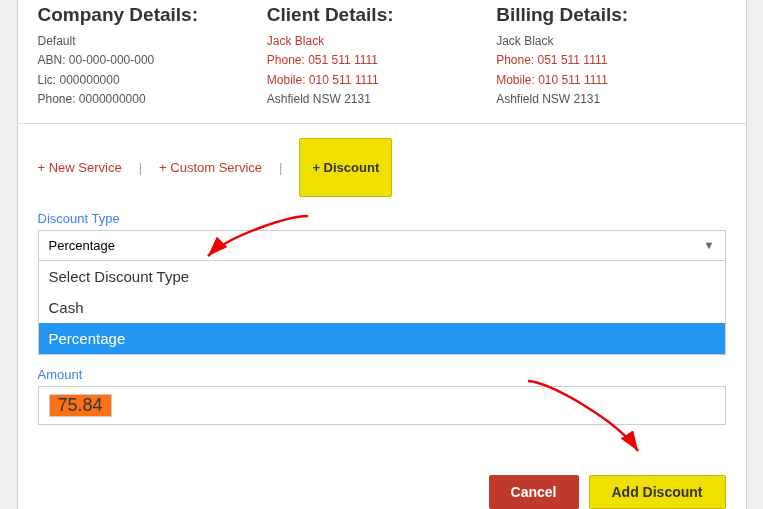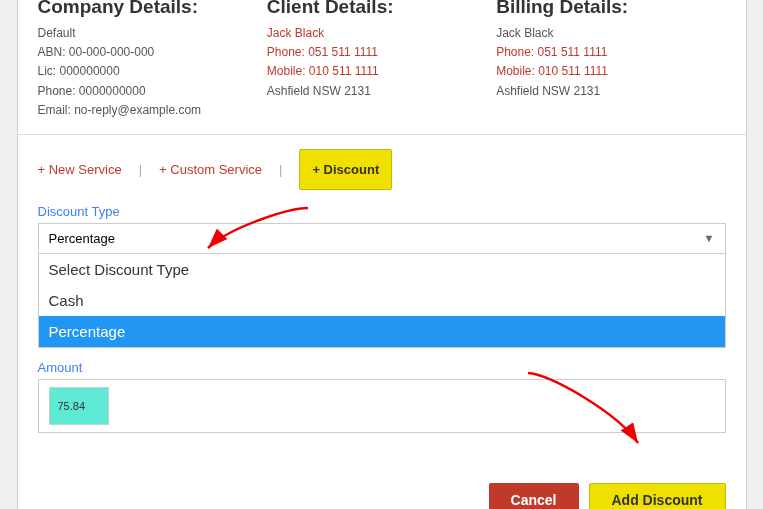--- a/index.html
+++ b/index.html
@@ -66,21 +66,21 @@
       cursor: pointer;
     }
     .separator {
       color: #aaa;
       margin: 0 10px;
     }
     .btn-discount-highlight {
       background: #f0e000;
       color: #333;
       border: 1px solid #c8b800;
-      padding: 12px 12px;
+      padding: 21px 12px;
       font-size: 13px;
       font-weight: bold;
       cursor: pointer;
       border-radius: 2px;
     }
     .form-group {
       margin-bottom: 12px;
       position: relative;
     }
     .form-label {
@@ -112,24 +112,24 @@
       font-size: 15px;
       color: #333;
       cursor: pointer;
     }
     .dropdown-item.selected {
       background: #2196f3;
       color: #fff;
     }
     .amount-value {
       display: inline-block;
-      background: #5eead4;
+      background: #f97316;
       border: 1px solid #ccc;
-      padding: 12px 8px;
-      font-size: 11px;
+      padding: 0 8px;
+      font-size: 18px;
       min-width: 60px;
       color: #333;
     }
     .footer-buttons {
       display: flex;
       justify-content: flex-end;
       gap: 10px;
       padding: 14px 20px;
       margin-top: 10px;
     }
@@ -164,21 +164,20 @@
 
 <div class="modal">
 
   <div class="header-section">
     <div class="header-col">
       <h3>Company Details:</h3>
       <p>Default</p>
       <p>ABN: 00-000-000-000</p>
       <p>Lic: 000000000</p>
       <p>Phone: 0000000000</p>
-      <p>Email: no-reply@example.com</p>
     </div>
     <div class="header-col">
       <h3>Client Details:</h3>
       <p class="link-text">Jack Black</p>
       <p class="link-text">Phone: 051 511 1111</p>
       <p class="link-text">Mobile: 010 511 1111</p>
       <p>Ashfield NSW 2131</p>
     </div>
     <div class="header-col">
       <h3>Billing Details:</h3>

